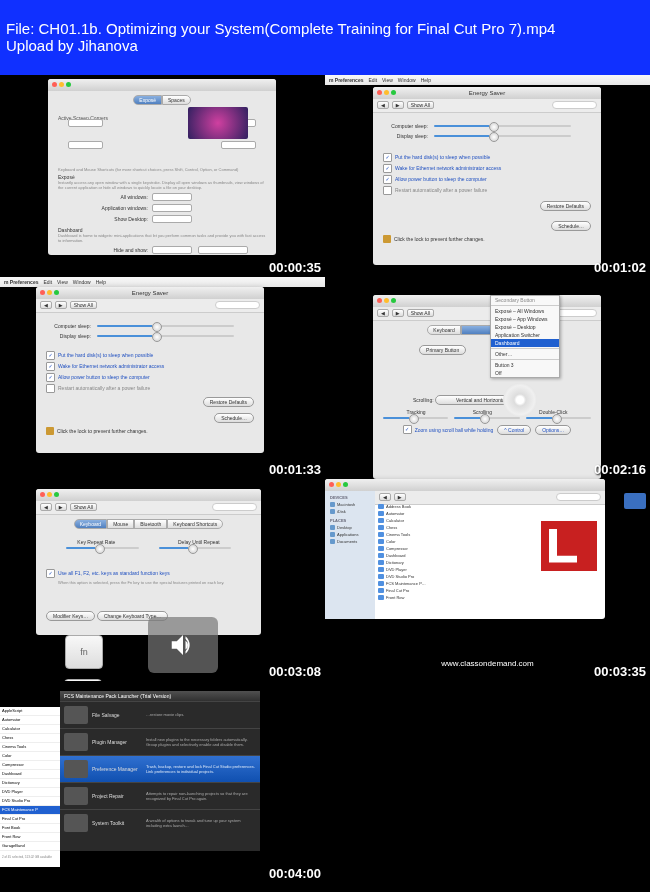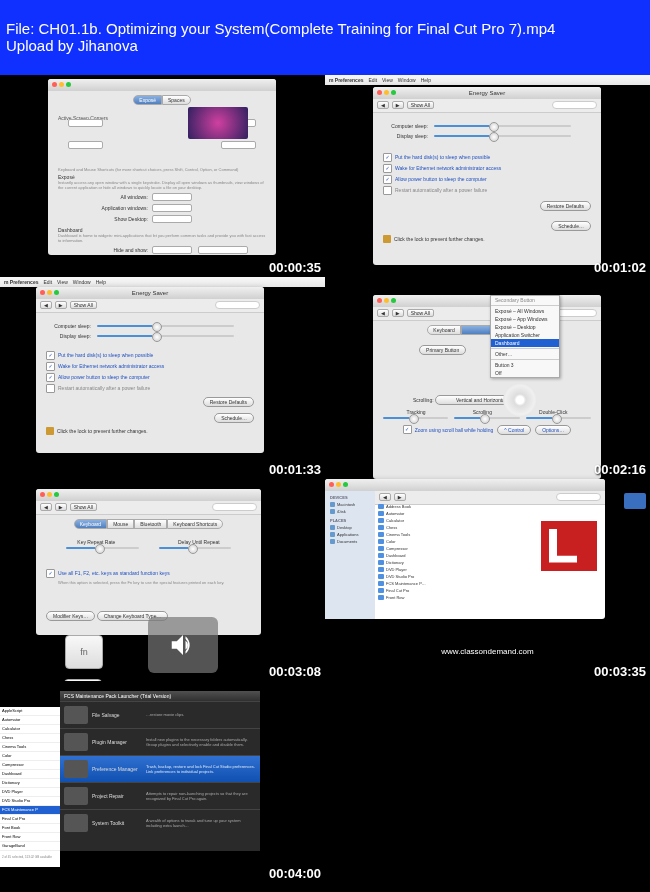--- a/index.html
+++ b/index.html
@@ -74,21 +74,21 @@
 .t6 .win { left: 0; top: 0; width: 280px; height: 140px; background: #fff; }
 .t6 .side { position: absolute; left: 0; top: 12px; width: 50px; bottom: 0; background: #dce5f0; font-size: 4px; padding: 3px; }
 .t6 .side div { padding: 1px 2px; display: flex; align-items: center; gap: 2px; }
 .t6 .side .ico { width: 5px; height: 5px; background: #6699cc; border-radius: 1px; }
 .t6 .flist { position: absolute; left: 50px; top: 24px; width: 80px; font-size: 4px; }
 .t6 .flist div { padding: 1px 3px; display: flex; align-items: center; gap: 2px; }
 .t6 .flist .fico { width: 5px; height: 5px; background: #5090e0; border-radius: 1px; }
 .t6 .logo { position: absolute; right: 8px; top: 42px; width: 56px; height: 50px; background: #c82020; }
 .t6 .logo::after { content: ''; position: absolute; left: 8px; top: 8px; width: 28px; height: 34px; background: #fff; clip-path: polygon(0 0, 8px 0, 8px 80%, 100% 80%, 100% 100%, 0 100%); }
 .t6 .brand { position: absolute; left: 0; bottom: -20px; width: 100%; text-align: center; color: #fff; font-size: 7px; }
-.t6 .url { position: absolute; left: 0; top: 168px; width: 325px; text-align: center; color: #fff; font-size: 8px; }
+.t6 .url { position: absolute; left: 0; top: 180px; width: 325px; text-align: center; color: #fff; font-size: 8px; }
 .t6 .deskico { position: absolute; right: 4px; top: 14px; width: 22px; height: 16px; background: #3a6fc0; border-radius: 2px; }
 
 
 .t7 .winL { position: absolute; left: 0; top: 26px; width: 60px; height: 160px; background: #fff; font-size: 4px; }
 .t7 .winL div { padding: 0 2px; border-bottom: 1px solid #eee; line-height: 8px; }
 .t7 .winR { position: absolute; left: 60px; top: 10px; width: 200px; height: 160px; background: #2a2a2a; color: #ddd; font-size: 5px; }
 .t7 .cardhdr { background: linear-gradient(#505050,#303030); padding: 2px 4px; font-size: 5px; color: #fff; }
 .t7 .card { display: flex; align-items: center; padding: 4px; gap: 4px; border-top: 1px solid #444; }
 .t7 .card .cico { width: 24px; height: 18px; background: #555; border-radius: 2px; }
 .t7 .card .ct { flex: 0 0 50px; font-size: 5px; }

